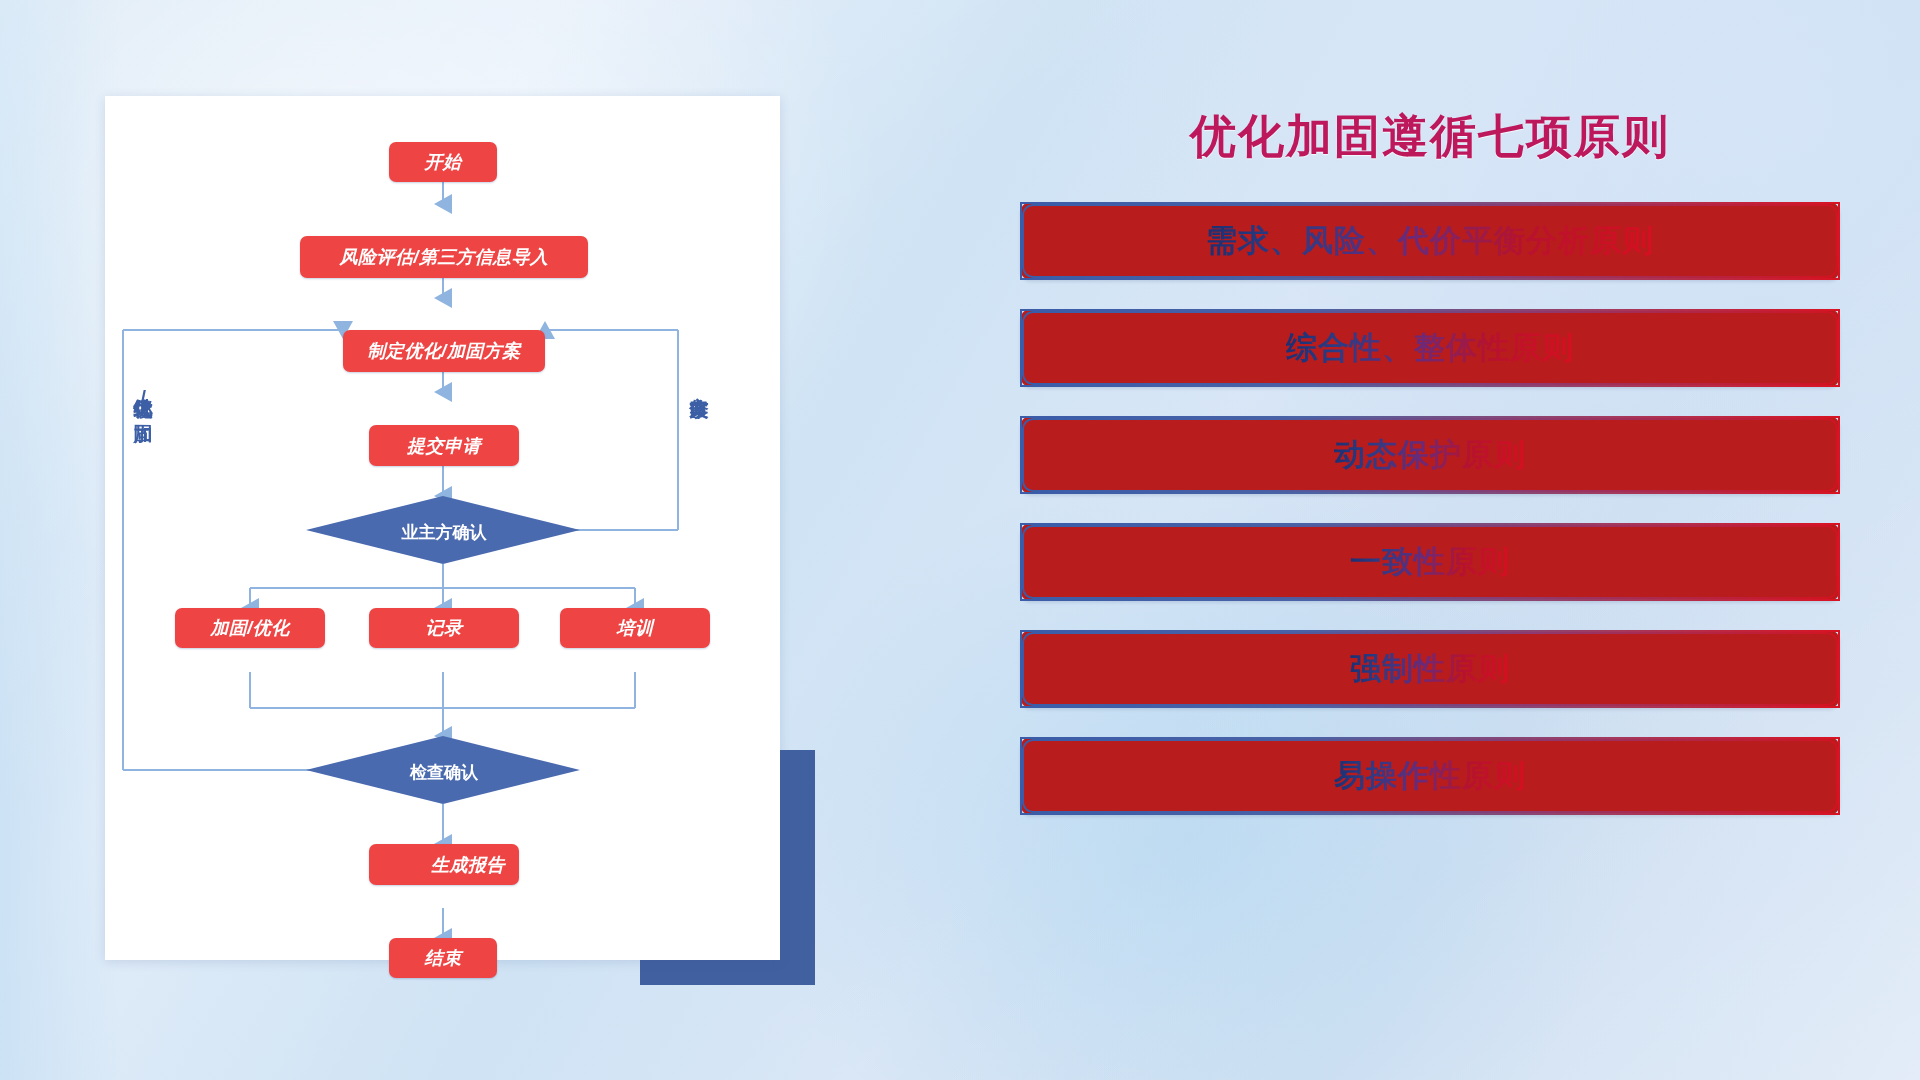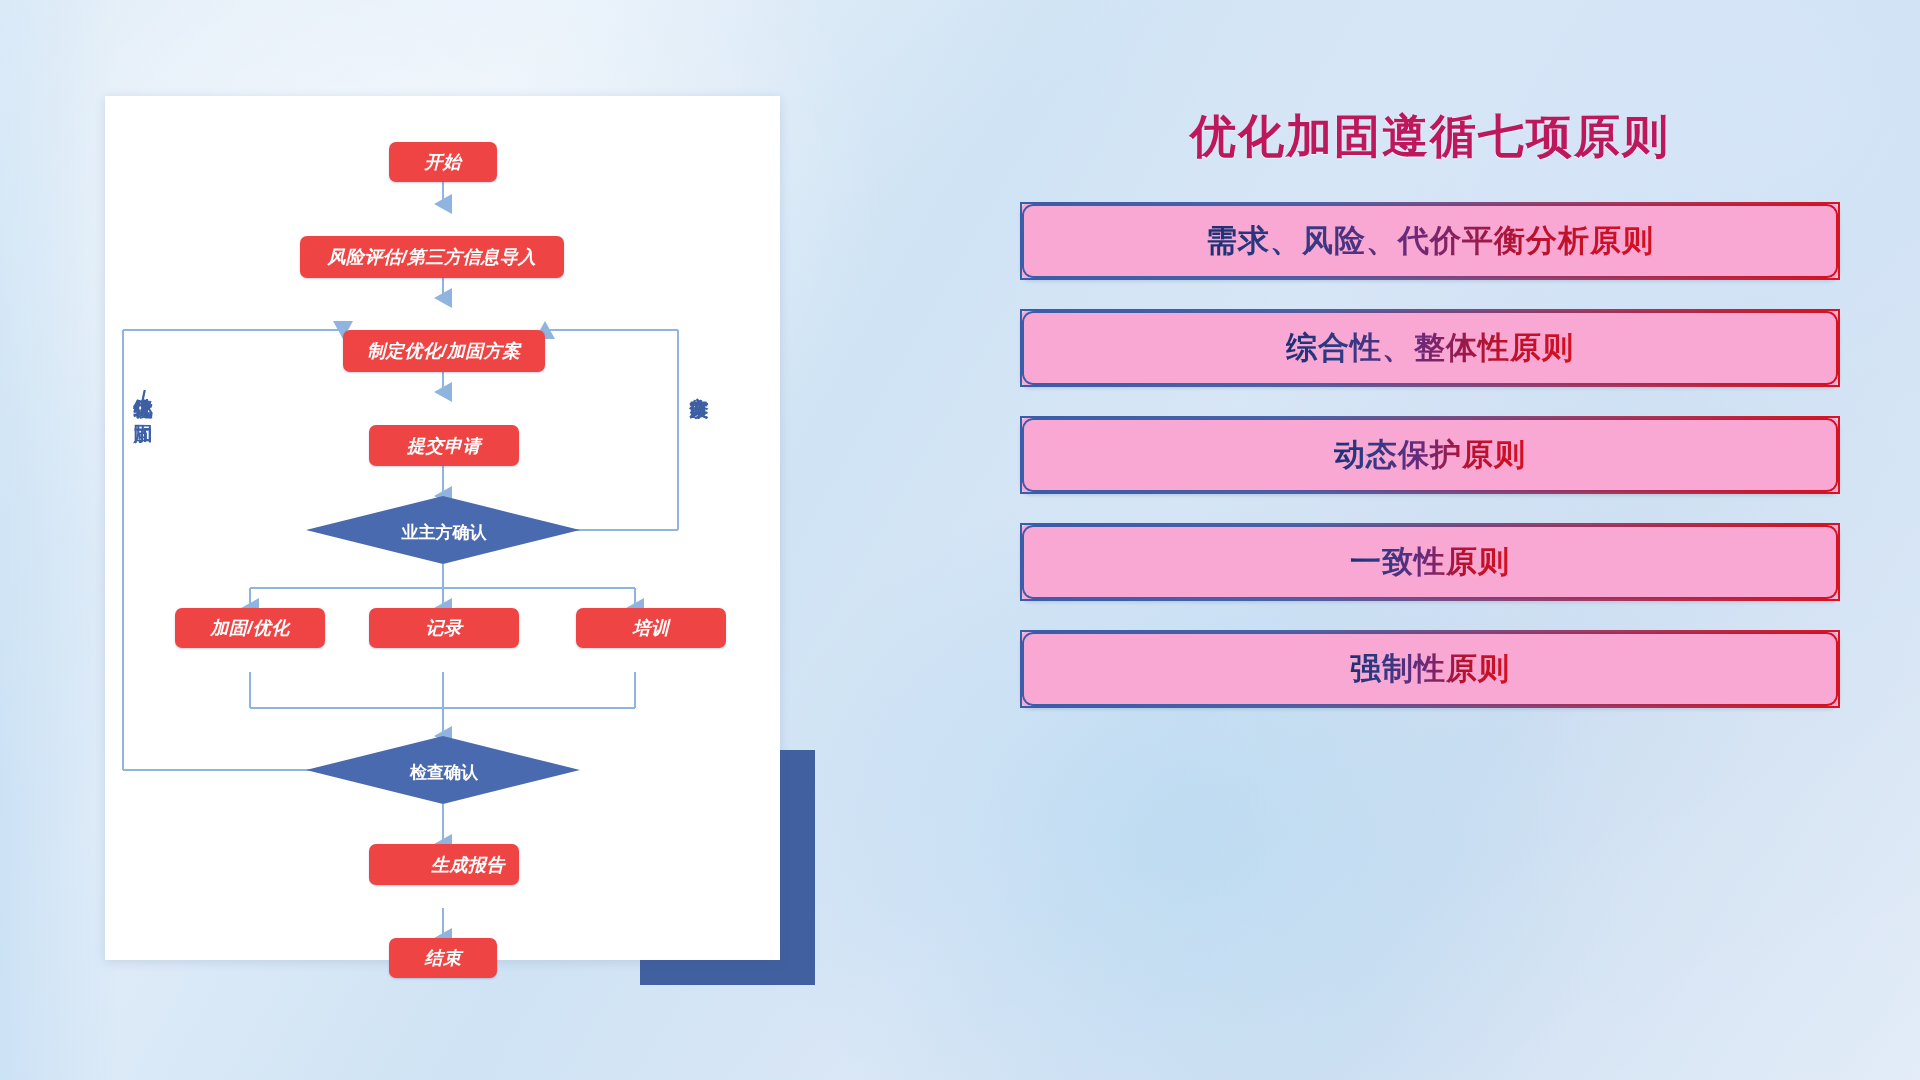--- a/index.html
+++ b/index.html
@@ -109,21 +109,21 @@
     letter-spacing: 2px;
     text-align: center;
     margin-top: 10px;
     margin-bottom: 34px;
     text-shadow: 0 1px 1px rgba(255,255,255,0.75);
   }
   .pcard {
     position: relative;
     height: 78px;
     margin-bottom: 29px;
-    background: #f9a8d4;
+    background: #b91c1c;
     border-radius: 11px;
     border: 2px solid transparent;
     border-image: linear-gradient(90deg, #3b5ca8 0%, #4a63a6 35%, #a33a5e 72%, #d81323 100%) 1;
     display: flex;
     align-items: center;
     justify-content: center;
     box-shadow: 0 2px 3px rgba(90,110,150,0.18);
   }
   .pcard::before {
     content: "";
@@ -204,21 +204,21 @@
       </g>
 
       <polygon points="338,400 475,434 338,468 201,434" fill="#4a6aaf"></polygon>
       <polygon points="338,640 475,674 338,708 201,674" fill="#4a6aaf"></polygon>
     </svg>
 
     <div class="node" style="left:284px; top:46px; width:108px; height:40px;">
       <span>开始</span>
     </div>
 
-    <div class="node" style="left:195px; top:140px; width:264px; height:42px;">
+    <div class="node" style="left:195px; top:140px; width:288px; height:42px;">
       <span>风险评估/第三方信息导入</span>
     </div>
 
     <div class="node" style="left:238px; top:234px; width:202px; height:42px;">
       <span>制定优化/加固方案</span>
     </div>
 
     <div class="node" style="left:264px; top:329px; width:150px; height:41px;">
       <span>提交申请</span>
     </div>
@@ -228,21 +228,21 @@
     </div>
 
     <div class="node" style="left:70px; top:512px; width:150px; height:40px;">
       <span>加固/优化</span>
     </div>
 
     <div class="node" style="left:264px; top:512px; width:150px; height:40px;">
       <span>记录</span>
     </div>
 
-    <div class="node" style="left:455px; top:512px; width:150px; height:40px;margin-left:16px;">
+    <div class="node" style="left:455px; top:512px; width:150px; height:40px;">
       <span>培训</span>
     </div>
 
     <div class="diamond-label" style="left:238px; top:660px; width:202px; height:28px;">
       <span>检查确认</span>
     </div>
 
     <div class="node" style="left:264px; top:748px; width:150px; height:41px;padding-left:48px;">
       <span>生成报告</span>
     </div>
@@ -270,14 +270,17 @@
   </div>
   <div class="pcard">
     <span>动态保护原则</span>
   </div>
   <div class="pcard">
     <span>一致性原则</span>
   </div>
   <div class="pcard">
     <span>强制性原则</span>
   </div>
+  <div class="pcard">
+    <span>易操作性原则</span>
+  </div>
 
 </div>
 
 </body></html>

